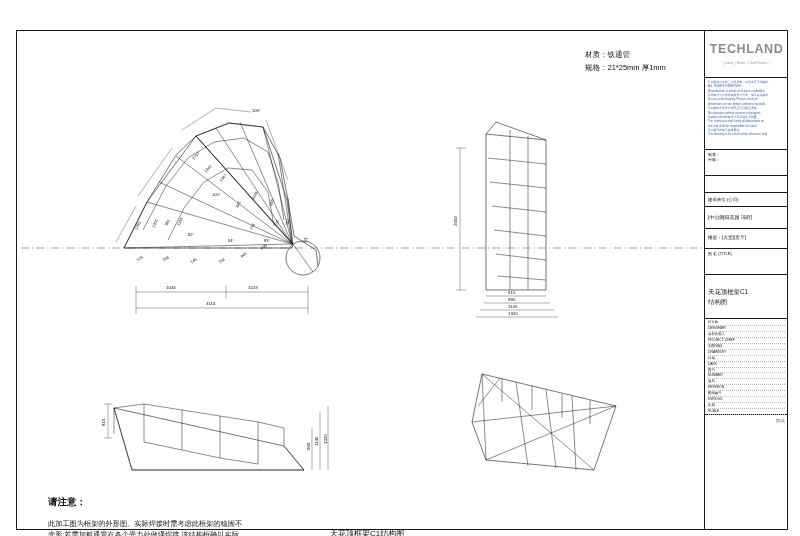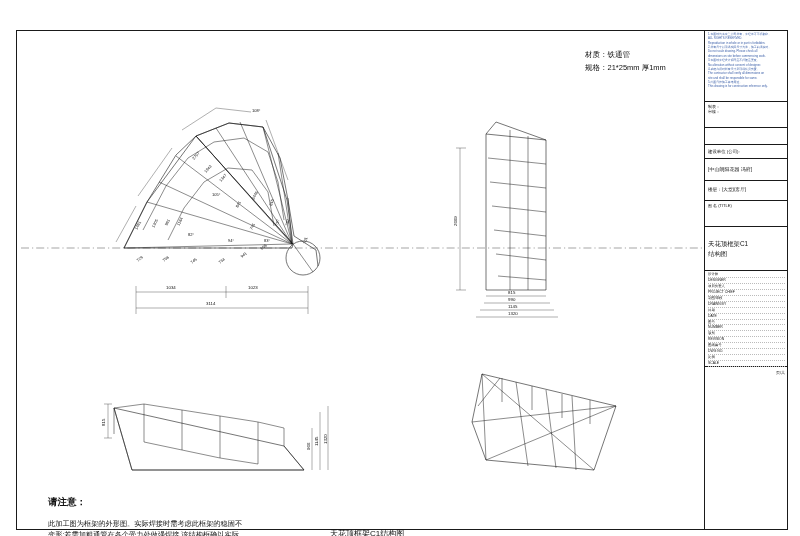--- a/index.html
+++ b/index.html
@@ -354,20 +354,24 @@
   <div class="notes">
     <div class="n-title">请注意：</div>
     <div class="n-line">此加工图为框架的外形图。实际焊接时需考虑此框架的稳固不</div>
     <div class="n-line">变形;若需加粗通管在各个受力处做强焊接,该结构框确以实际</div>
   </div>
 
   <div class="caption">天花顶框架C1结构图</div>
 
   <div class="titleblock">
 
+    <div class="tb-row tb-logo">
+      <div class="logo-main">TECHLAND</div>
+      <div class="logo-sub">[ www ] Hook | shelf home |</div>
+    </div>
 
     <div class="tb-row tb-notes">
       <span class="nt">1.本图纸为泰克兰公司所有，未经许可不得翻印。</span>
       <span class="nt">ALL RIGHTS RESERVED.</span>
       <span class="nt">Reproduction in whole or in part is forbidden.</span>
       <span class="nt">2.所有尺寸以现场实际尺寸为准，施工前须核对。</span>
       <span class="nt">Do not scale drawing. Please check all</span>
       <span class="nt">dimensions on site before commencing work.</span>
       <span class="nt">3.本图纸未经设计师同意不得随意更改。</span>
       <span class="nt">No alteration without consent of designer.</span>

